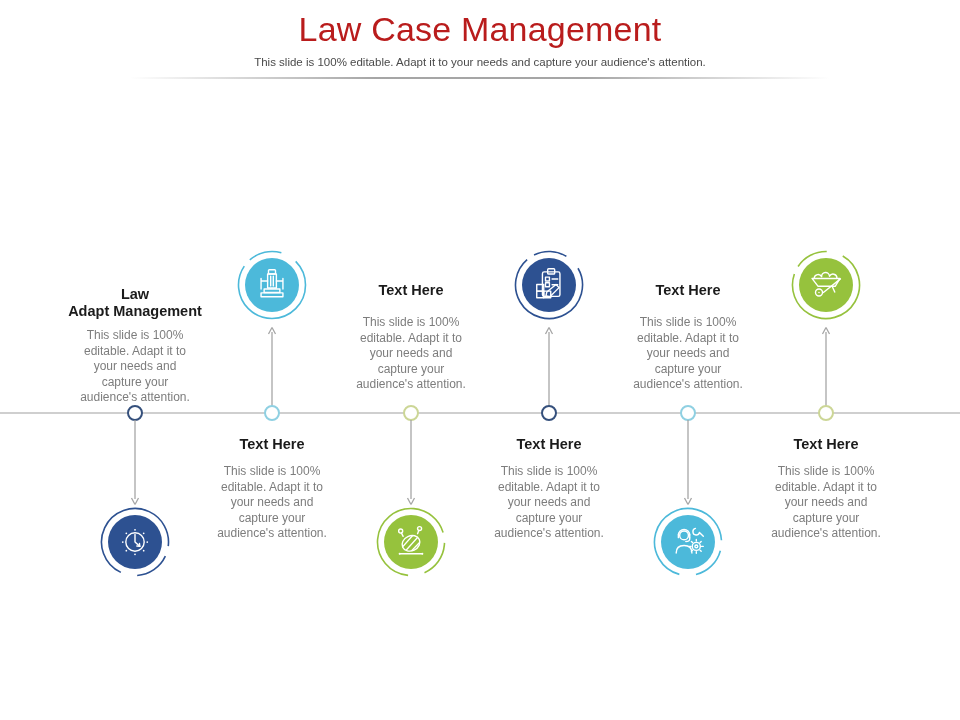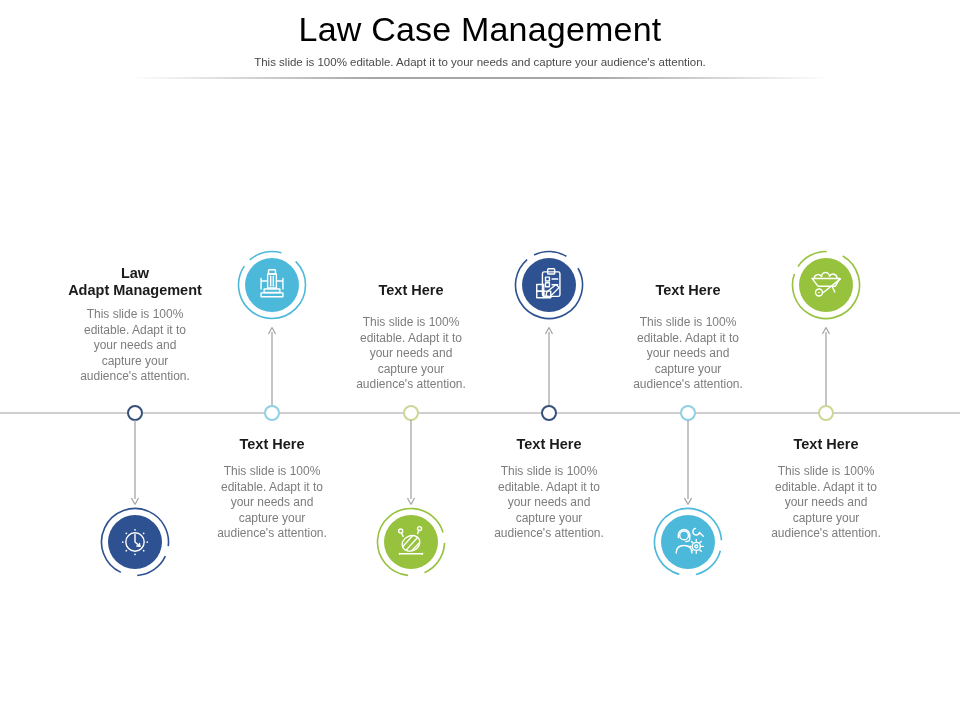--- a/index.html
+++ b/index.html
@@ -3,21 +3,21 @@
 <meta charset="utf-8">
 <style>
   html,body{margin:0;padding:0;background:#ffffff;}
   #slide{
     position:relative;width:960px;height:720px;background:#ffffff;overflow:hidden;
     font-family:"Liberation Sans", sans-serif;
   }
   
   .title{
     position:absolute;left:0;top:10px;width:960px;text-align:center;
-    font-size:34px;font-weight:400;color:#000000;letter-spacing:.2px;
+    font-size:34px;font-weight:400;color:#b91c1c;letter-spacing:.2px;
   }
   .subtitle{
     position:absolute;left:0;top:56px;width:960px;text-align:center;
     font-size:11.5px;color:#4a4a4a;
   }
   .divider{
     position:absolute;left:130px;top:77px;width:700px;height:2px;
     background:linear-gradient(to right, rgba(170,170,170,0), rgba(150,150,150,.85) 35%, rgba(150,150,150,.85) 65%, rgba(170,170,170,0));
   }
   
@@ -62,21 +62,21 @@
 <body>
 
 <div id="slide">
 
   <div class="title">Law Case Management</div>
   <div class="subtitle">This slide is 100% editable. Adapt it to your needs and capture your audience's attention.</div>
   <div class="divider"></div>
 
   <div class="timeline"></div>
 
-  <div class="textblock top" style="left:55px;top:262px">
+  <div class="textblock top" style="left:55px;top:283px">
     <div class="heading">
       <span>Law</span>
       <span>Adapt Management</span>
     </div>
     <div class="body">This slide is 100% editable. Adapt it to your needs and capture your audience's attention.</div>
   </div>
   <div class="node node-navy" style="left:127px"></div>
   <svg class="connector" style="left:129px;top:420px" width="12" height="86">
     <path d="M6 0 V79"></path>
       <path d="M6 84.5 L2.5 78 M6 84.5 L9.5 78"></path>

